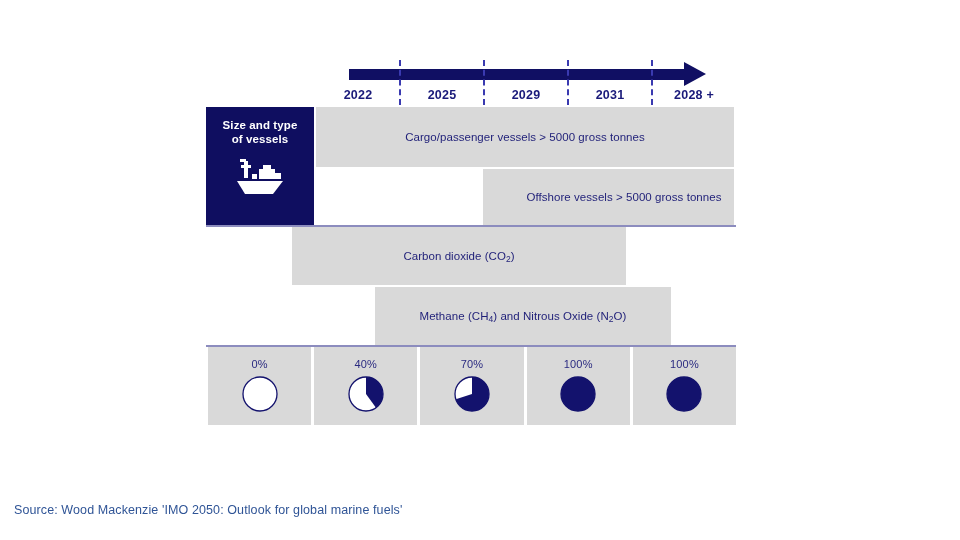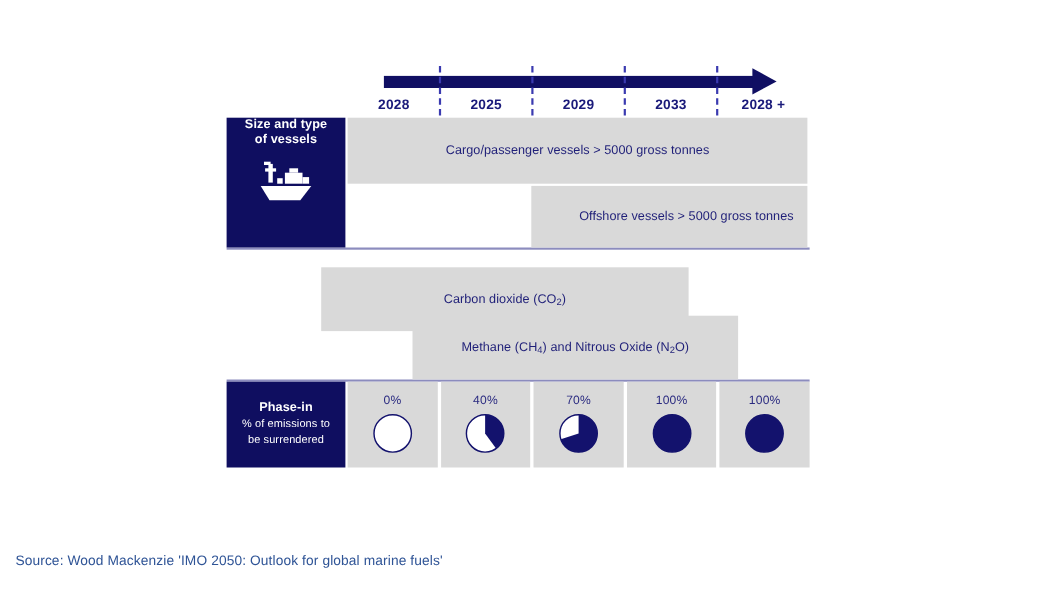--- a/index.html
+++ b/index.html
@@ -24,21 +24,21 @@
   
   .matrix{position:absolute;left:206px;top:107px;width:530px;height:318px;}
   .section{position:relative;width:100%;display:flex;}
   .sec1{height:118px;}
   .sec2{height:118px;}
   .sec3{height:78px;}
   .divider{height:2px;background:#8c8cbe;width:100%;}
 
   .side{width:108px;flex:0 0 108px;background:#0f0e60;color:#ffffff;
     display:flex;flex-direction:column;align-items:center;justify-content:flex-start;
-    padding-top:0;box-sizing:border-box;}
+    padding-top:12px;box-sizing:border-box;}
   .side-title{font-size:11.5px;font-weight:bold;text-align:center;line-height:13.5px;
     letter-spacing:.1px;}
   .side-sub{font-size:10px;font-weight:normal;text-align:center;line-height:12.5px;
     margin-top:2px;letter-spacing:.1px;}
   .side-icon{margin-top:10px;display:block;}
   .side.s3{justify-content:center;padding-top:0;}
 
   .rows{flex:1 1 auto;position:relative;margin-left:2px;}
   .bar{position:absolute;background:#d9d9d9;display:flex;align-items:center;
     justify-content:center;box-sizing:border-box;}
@@ -62,24 +62,24 @@
 <div class="stage">
 
   <div class="timeline">
     <div class="axis-bar"></div>
     <div class="axis-head"></div>
     <div class="tick" style="left:83px"></div>
     <div class="tick" style="left:167px"></div>
     <div class="tick" style="left:251px"></div>
     <div class="tick" style="left:335px"></div>
     <div class="yearrow">
-      <div class="yearcell">2028</div>
+      <div class="yearcell">2022</div>
       <div class="yearcell">2025</div>
       <div class="yearcell">2029</div>
-      <div class="yearcell">2033</div>
+      <div class="yearcell">2031</div>
       <div class="yearcell">2028 +</div>
     </div>
   </div>
 
   <div class="matrix">
 
     <div class="section sec1">
       <div class="side">
         <div class="side-title">Size and type</div>
         <div class="side-title">of vessels</div>
@@ -108,38 +108,33 @@
           <span class="bar-label">Offshore vessels &gt; 5000 gross tonnes</span>
         </div>
       </div>
     </div>
 
     <div class="divider"></div>
 
     <div class="section sec2">
       <div class="rows">
 
-        <div class="bar" style="left:84px;top:0px;width:334px;height:58px;margin-top:16px;">
+        <div class="bar" style="left:84px;top:0px;width:334px;height:58px;">
           <span class="bar-label">Carbon dioxide (CO<sub>2</sub>)</span>
         </div>
 
         <div class="bar" style="left:167px;top:60px;width:296px;height:58px;">
           <span class="bar-label">Methane (CH<sub>4</sub>) and Nitrous Oxide (N<sub>2</sub>O)</span>
         </div>
       </div>
     </div>
 
     <div class="divider"></div>
 
     <div class="section sec3">
-      <div class="side s3">
-        <div class="side-title">Phase-in</div>
-        <div class="side-sub">% of emissions to</div>
-        <div class="side-sub">be surrendered</div>
-      </div>
       <div class="rows">
         <div class="phase" id="phase-cells">
             <div class="pcell">
               <div class="pct">0%</div>
               <svg width="40" height="40" viewBox="0 0 40 40">
                 <circle cx="20" cy="20" r="17" fill="#ffffff" stroke="#13126d" stroke-width="1.3"></circle>
               </svg>
             </div>
             <div class="pcell">
               <div class="pct">40%</div>

